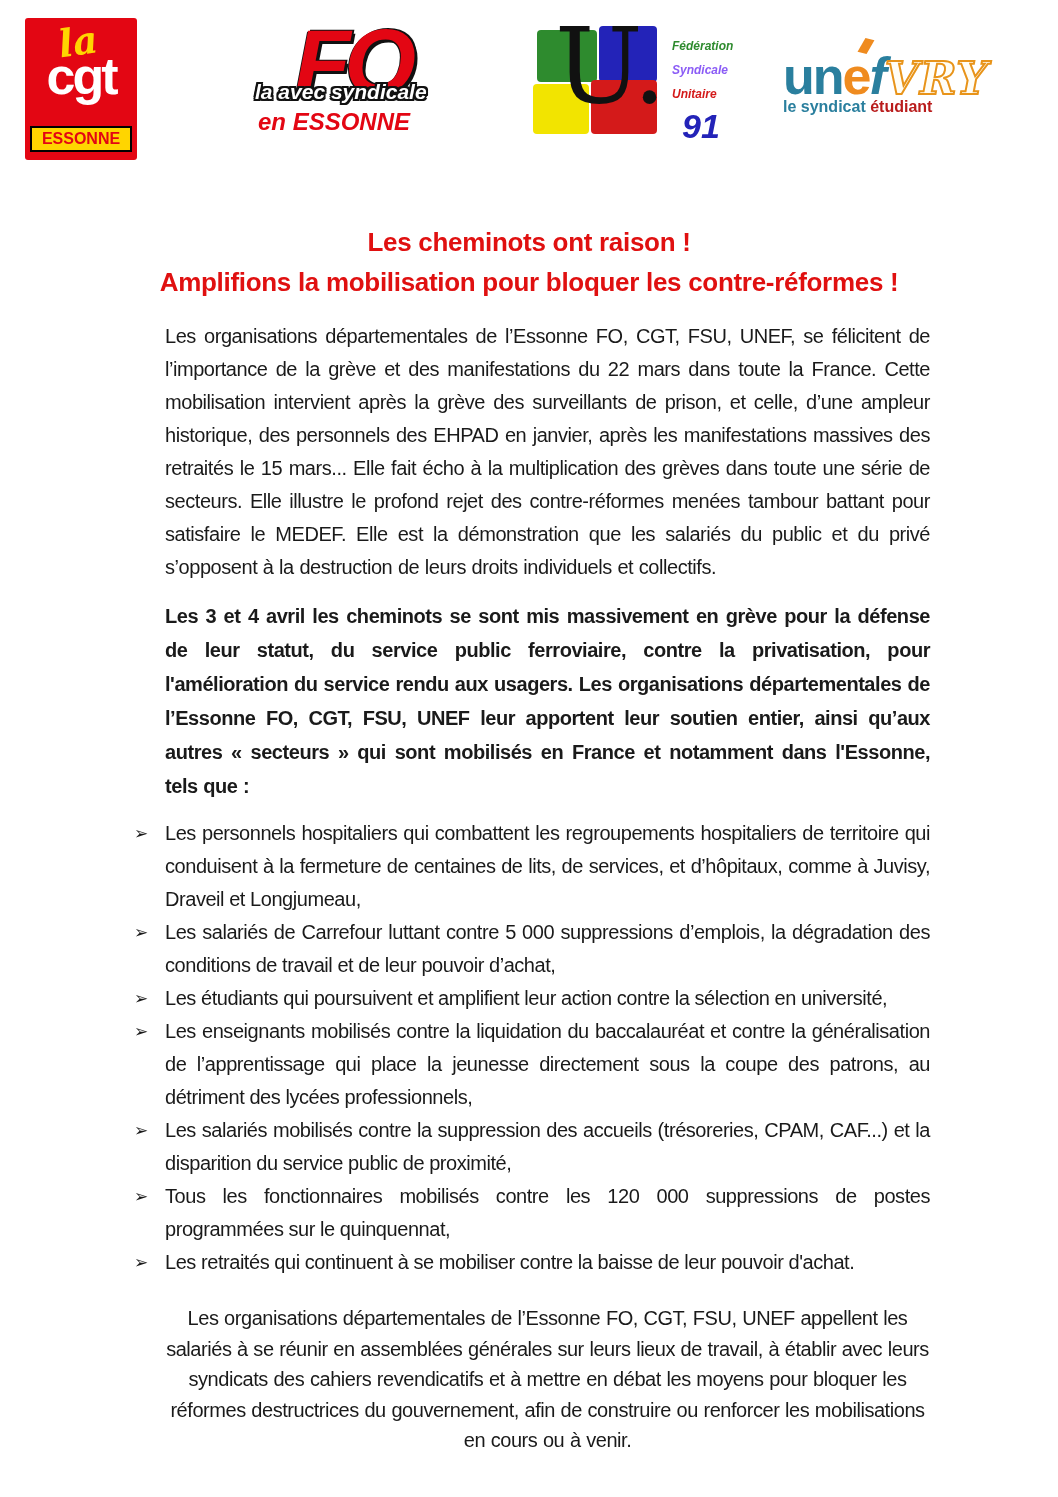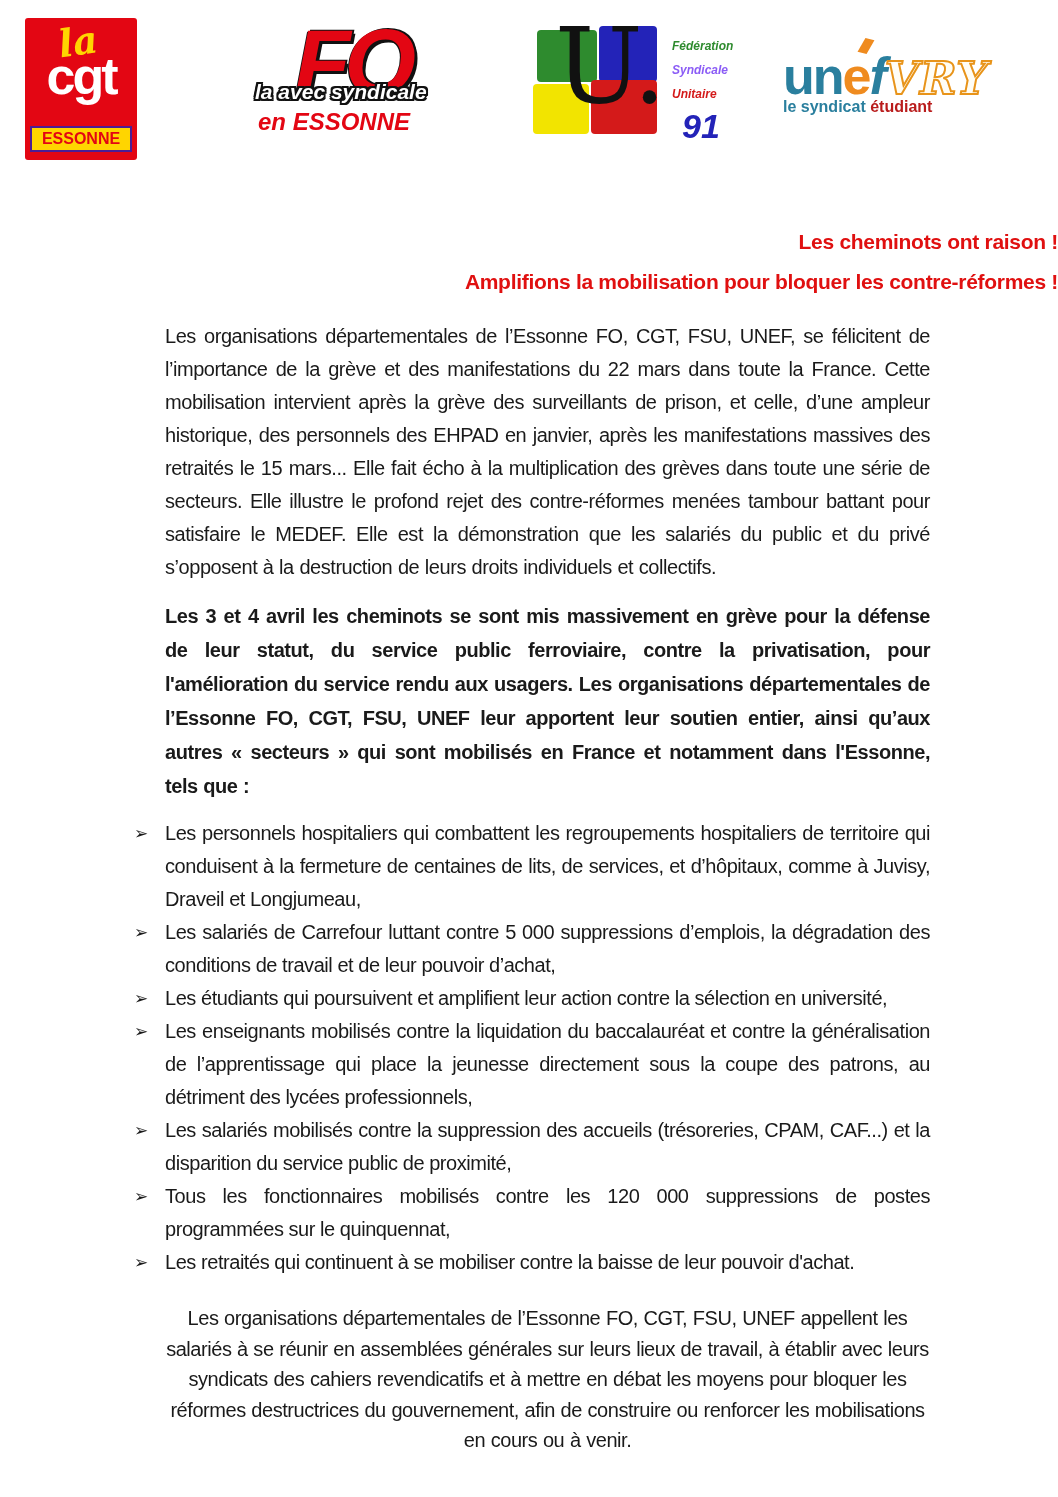--- a/index.html
+++ b/index.html
@@ -29,21 +29,21 @@
     font-style:italic; font-weight:bold;
     color:#ffd500; font-size:38px; line-height:36px;
     transform:rotate(-8deg); margin-top:6px; margin-right:6px;
   }
   .cgt-name {
     color:#ffffff; font-weight:bold; font-size:52px; line-height:44px;
     letter-spacing:-3px; margin-top:-6px;
   }
   .cgt-region {
     position:absolute; left:5px; right:5px; bottom:8px;
-    background:#ffd500; border:2px solid #4c1d95;
+    background:#ffd500; border:2px solid #000000;
     color:#e30613; font-weight:bold; font-size:16px; line-height:22px;
     letter-spacing:0px;
   }
 
   
   .logo-fo { position:absolute; left:255px; top:22px; width:155px; text-align:right; }
   .fo-letters {
     font-size:92px; line-height:80px; font-weight:900; font-style:italic;
     color:#e30613; letter-spacing:-6px;
     text-shadow:3px 3px 0 #111, 1px 1px 0 #111, -1px 1px 0 #111, 2px -1px 0 #111;
@@ -99,23 +99,23 @@
     text-shadow:0 0 1px #e8941a;
     letter-spacing:1px;
   }
   .unef-tagline { margin-top:-8px; font-size:16px; font-weight:bold; white-space:nowrap; }
   .tag-teal { color:#2a7f9e;margin-top:28px; }
   .tag-orange { color:#b91c1c; }
 
   
   .title {
     margin-top:44px;
-    text-align:right;
+    text-align:center;
     color:#e01010;
-    font-size:21px; font-weight:bold;
+    font-size:26px; font-weight:bold;
     letter-spacing:-0.3px;
   }
   .title .t-line { line-height:40px; }
 
   
   .content { margin:18px 128px 0 165px; width:765px; }
   .para { font-size:20px; letter-spacing:-0.45px; word-spacing:0.5px; }
   .justify { text-align:justify; }
   .p1 { line-height:33px; }
   .p2 { font-weight:bold; line-height:34px; margin-top:15px; }

